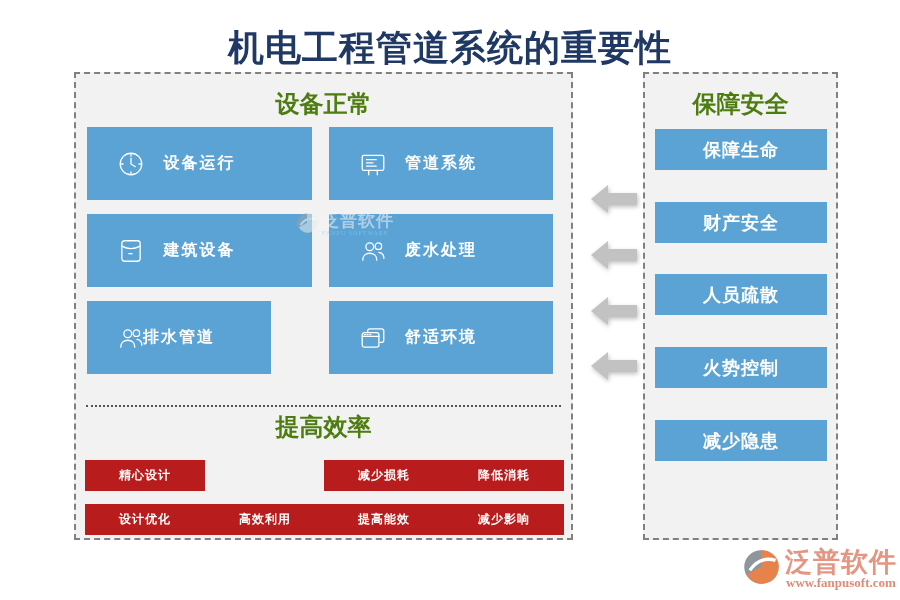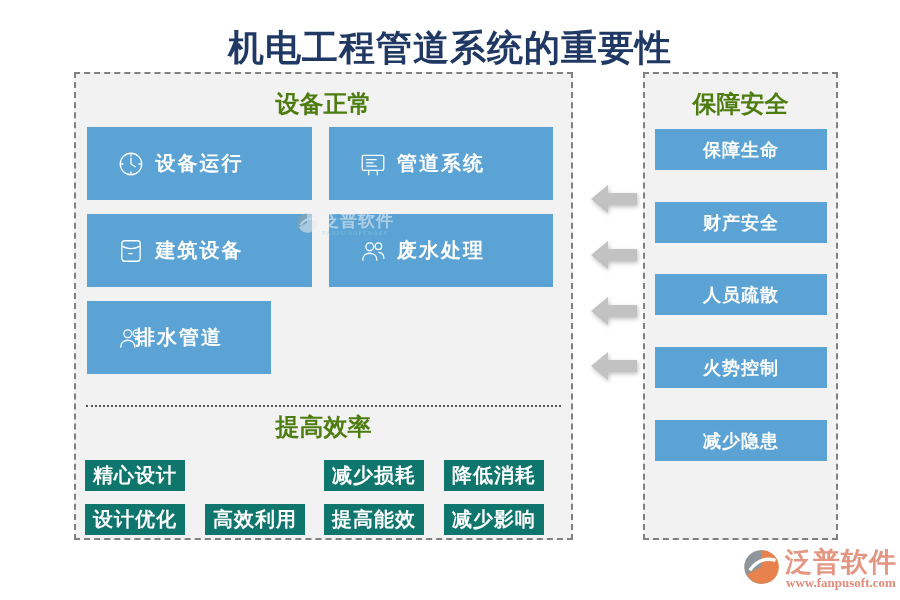--- a/index.html
+++ b/index.html
@@ -23,39 +23,39 @@
 
   .panel-header{
     position:absolute;left:0;width:100%;text-align:center;
     font-size:24px;font-weight:bold;color:#4d7c0f;
   }
 
   .blue-btn{
     position:absolute;background:#5BA3D4;display:flex;align-items:center;justify-content:center;
     color:#ffffff;font-weight:bold;cursor:pointer;
   }
-  .blue-btn .lbl{font-size:20px;letter-spacing:2px;}
+  .blue-btn .lbl{font-size:16px;letter-spacing:2px;}
   .blue-btn .icon{position:absolute;left:30px;top:50%;transform:translateY(-50%);width:28px;height:28px;}
   .blue-btn .icon svg{width:28px;height:28px;display:block;}
 
   .rp-btn{
     position:absolute;left:10px;width:172px;height:41px;background:#5BA3D4;
     display:flex;align-items:center;justify-content:center;color:#fff;
     font-weight:bold;font-size:18px;letter-spacing:1px;cursor:pointer;
   }
 
   .divider{
     position:absolute;left:10px;top:331px;width:475px;height:0;
     border-top:2px dotted #555555;
   }
 
   .orange-btn{
-    position:absolute;width:100px;height:31px;background:#0f766e;
+    position:absolute;width:120px;height:31px;background:#b91c1c;
     display:flex;align-items:center;justify-content:center;color:#fff;
-    font-weight:bold;font-size:20px;letter-spacing:1px;cursor:pointer;
+    font-weight:bold;font-size:12px;letter-spacing:1px;cursor:pointer;
   }
 
   .arrow{
     position:absolute;left:591px;width:46px;height:30px;
     filter:drop-shadow(1px 2px 2px rgba(0,0,0,0.25));
   }
 
   .watermark{
     position:absolute;left:296px;top:212px;width:120px;display:flex;align-items:flex-start;
     opacity:0.55;z-index:5;pointer-events:none;
@@ -131,20 +131,31 @@
         <svg viewBox="0 0 26 26" fill="none" stroke="#ffffff" stroke-width="1.2" stroke-linecap="round">
           <circle cx="10" cy="9" r="3.6"></circle>
           <path d="M3.5 21.5c0-4.2 3-6.4 6.5-6.4s6.5 2.2 6.5 6.4"></path>
           <circle cx="18" cy="8.5" r="3"></circle>
           <path d="M18.5 14.2c2.8.4 4.6 2.6 4.6 5.6"></path>
         </svg>
       </span>
       <span class="lbl">排水管道</span>
     </div>
 
+    <div class="blue-btn" style="left:253px;top:227px;width:224px;height:73px;">
+      <span class="icon">
+        <svg viewBox="0 0 26 26" fill="none" stroke="#ffffff" stroke-width="1.2" stroke-linecap="round">
+          <path d="M8 8V6.5A2 2 0 0 1 10 4.5h11a2 2 0 0 1 2 2V15a2 2 0 0 1-2 2h-1.5"></path>
+          <rect x="3" y="8" width="15.5" height="13.5" rx="2"></rect>
+          <path d="M3 11.5h15.5"></path>
+          <path d="M5 9.8h1 M7.5 9.8h1 M10 9.8h1"></path>
+        </svg>
+      </span>
+      <span class="lbl">舒适环境</span>
+    </div>
 
     <div class="divider"></div>
     <div class="panel-header" style="top:337px;">提高效率</div>
 
     <div class="orange-btn" style="left:9px;top:386px;">精心设计</div>
     <div class="orange-btn" style="left:248px;top:386px;">减少损耗</div>
     <div class="orange-btn" style="left:368px;top:386px;">降低消耗</div>
     <div class="orange-btn" style="left:9px;top:430px;">设计优化</div>
     <div class="orange-btn" style="left:129px;top:430px;">高效利用</div>
     <div class="orange-btn" style="left:248px;top:430px;">提高能效</div>

